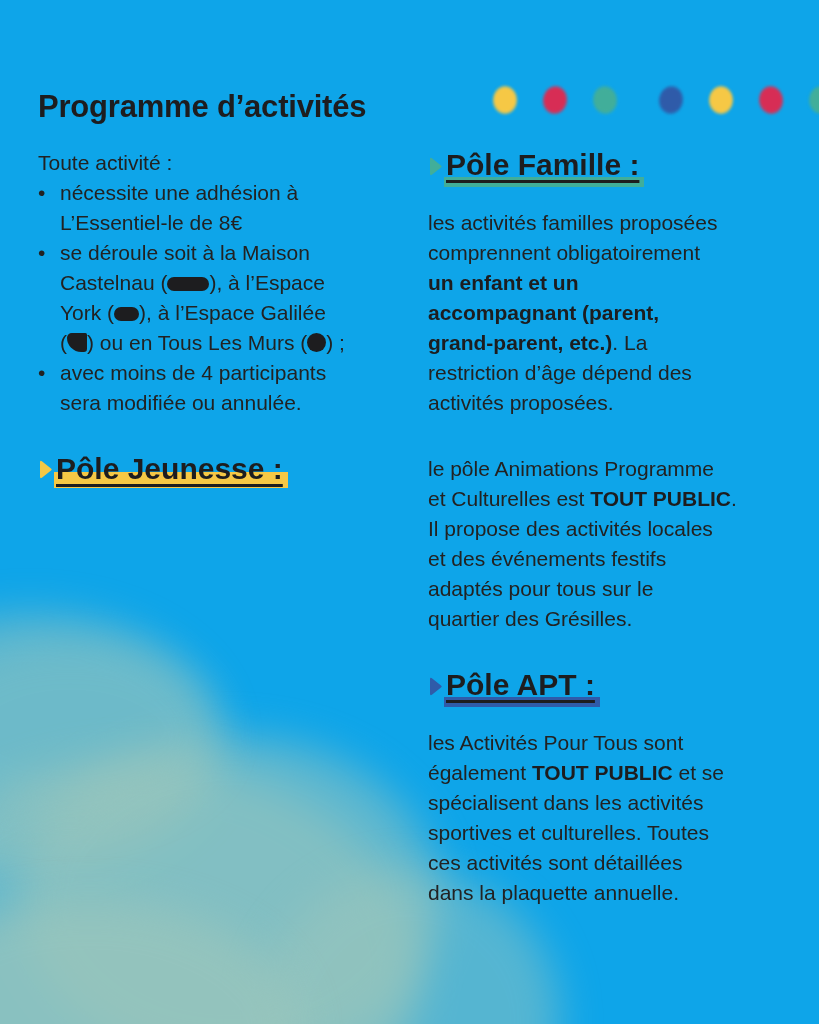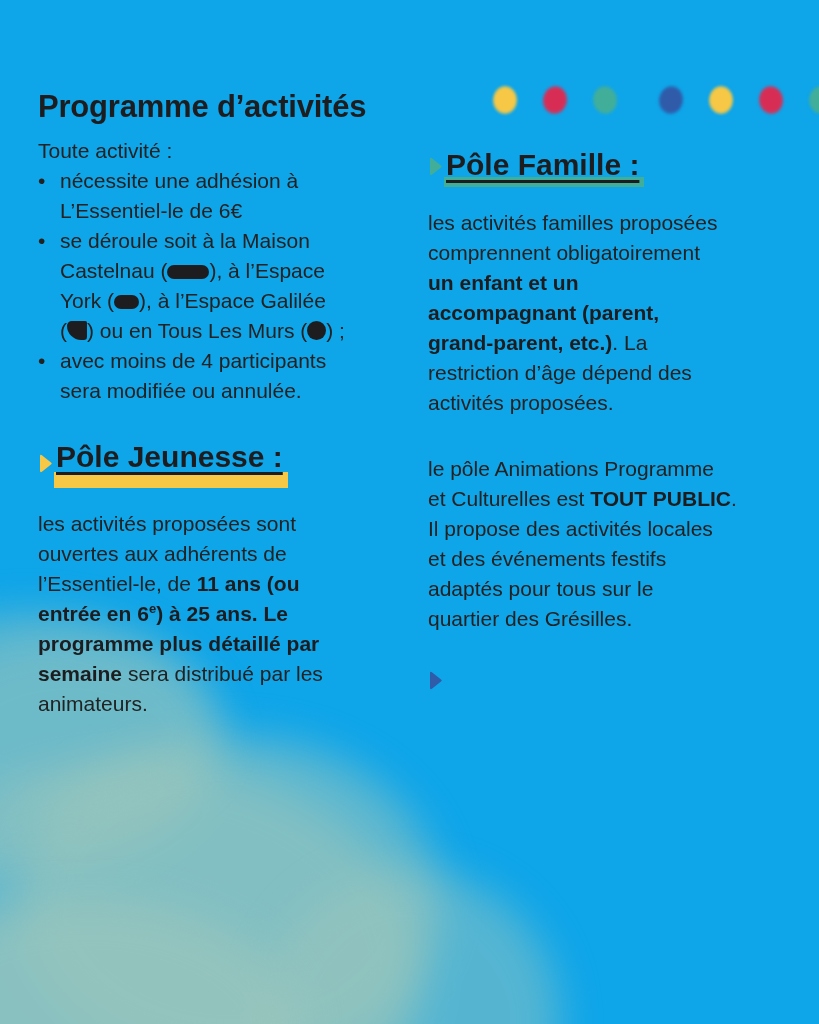--- a/index.html
+++ b/index.html
@@ -24,42 +24,42 @@
   .dot{
     width:26px;height:30px;flex:none;filter:blur(.8px);
     border-radius:50% 50% 48% 52% / 55% 50% 50% 45%;
     background:radial-gradient(ellipse at center, var(--accent) 55%, rgba(255,255,255,0) 74%);
   }
   .dot:nth-child(2n){transform:rotate(8deg);}
   .dot:nth-child(3n){transform:rotate(-7deg);}
   .dot:nth-child(4){margin-left:16px;}
   
   .col{position:absolute;z-index:2;font-size:21px;line-height:30px;}
-  .col-left{left:38px;top:136px;width:372px;}
+  .col-left{left:38px;top:148px;width:372px;}
   .col-right{left:428px;top:150px;width:382px;}
   .intro-title{white-space:pre-line;}
   .bullet-row{display:flex;}
   .bullet-marker{width:22px;flex:none;}
   .bullet-text{flex:1;white-space:pre-line;}
   b, .bold{font-weight:700;color:#1d1d1f;}
   sup.ord{font-size:13px;line-height:0;}
   
   .pole-block{margin-top:36px;}
   .pole-block.first{margin-top:0;}
   .pole-head{display:flex;align-items:center;}
   .arrow-icon{width:15px;height:21px;flex:none;margin-right:1px;margin-bottom:4px;}
   .arrow-icon path{fill:var(--accent);}
   .pole-heading-text{
     font-weight:700;font-size:30px;line-height:30px;color:#1d1d1f;
     text-decoration:underline;text-decoration-thickness:2.5px;text-underline-offset:5px;
     text-decoration-color:#1d1d1f;text-decoration-skip-ink:none;
     padding:0 5px 7px 2px;
     background:linear-gradient(var(--accent),var(--accent)) no-repeat left bottom / 100% var(--band,10px);
   }
-  .pole-block.jeunesse .pole-heading-text{--band:16px;padding-bottom:16px;}
+  .pole-block.jeunesse .pole-heading-text{--band:16px;padding-bottom:4px;}
   .pole-para{white-space:pre-line;}
   
   .shape{display:inline-block;background:var(--accent,#1d1d1f);vertical-align:-1px;}
   .shape-pill-wide{width:42px;height:14px;border-radius:8px;}
   .shape-pill-small{width:25px;height:14px;border-radius:7px;}
   .shape-quarter{width:20px;height:19px;border-radius:6px 2px 4px 18px;vertical-align:-2px;}
   .shape-circle{width:19px;height:19px;border-radius:50%;vertical-align:-2px;}
 </style>
 </head>
 <body>
@@ -83,21 +83,21 @@
     <span class="dot" style="--accent: #D72D55;"></span>
     <span class="dot" style="--accent: #41AE9A;"></span>
   </div>
 
   <div class="col col-left">
     <div class="intro-title">Toute activité :</div>
 
     <div class="bullet-row">
       <span class="bullet-marker">•</span>
       <span class="bullet-text">nécessite une adhésion à
-L’Essentiel-le de 6€</span>
+L’Essentiel-le de 8€</span>
     </div>
 
     <div class="bullet-row">
       <span class="bullet-marker">•</span>
       <span class="bullet-text"><span>se déroule soit à la Maison
 Castelnau (</span><span class="shape shape-pill-wide" style="--accent: #1d1d1f;"></span><span>), à l’Espace
 York (</span><span class="shape shape-pill-small" style="--accent: #1d1d1f;"></span><span>), à l’Espace Galilée
 (</span><span class="shape shape-quarter" style="--accent: #1d1d1f;"></span><span>) ou en Tous Les Murs (</span><span class="shape shape-circle" style="--accent: #1d1d1f;"></span><span>) ;</span></span>
     </div>
 
@@ -107,27 +107,20 @@
 sera modifiée ou annulée.</span>
     </div>
 
     <div class="pole-block jeunesse" style="--accent: #F6C845;">
       <div class="pole-head">
         <svg class="arrow-icon" viewBox="0 0 15 21">
             <path d="M2 3.2 Q2 1.2 3.9 2.2 L13 9.4 Q14.6 10.5 13 11.6 L3.9 18.8 Q2 19.8 2 17.8 Z"></path>
           </svg>
         <span class="pole-heading-text">Pôle Jeunesse :</span>
       </div>
-      <p class="pole-para"><span>les activités proposées sont
-ouvertes aux adhérents de
-l’Essentiel-le,  de </span><b>11 ans (ou
-entrée en 6</b><sup class="ord bold">e</sup><b>) à 25 ans. Le
-programme plus détaillé par
-semaine</b><span> sera distribué par les
-animateurs.</span></p>
     </div>
   </div>
 
   <div class="col col-right">
 
     <div class="pole-block first" style="--accent: #41AE9A;">
       <div class="pole-head">
         <svg class="arrow-icon" viewBox="0 0 15 21">
             <path d="M2 3.2 Q2 1.2 3.9 2.2 L13 9.4 Q14.6 10.5 13 11.6 L3.9 18.8 Q2 19.8 2 17.8 Z"></path>
           </svg>
@@ -149,17 +142,24 @@
 et des événements festifs
 adaptés pour tous sur le
 quartier des Grésilles.</span></p>
     </div>
 
     <div class="pole-block" style="--accent: #2F5BA9;">
       <div class="pole-head">
         <svg class="arrow-icon" viewBox="0 0 15 21">
             <path d="M2 3.2 Q2 1.2 3.9 2.2 L13 9.4 Q14.6 10.5 13 11.6 L3.9 18.8 Q2 19.8 2 17.8 Z"></path>
           </svg>
+        <span class="pole-heading-text">Pôle APT :</span>
       </div>
+      <p class="pole-para"><span>les Activités Pour Tous sont
+également </span><b>TOUT PUBLIC</b><span> et se
+spécialisent dans les activités
+sportives et culturelles. Toutes
+ces activités  sont détaillées
+dans la plaquette annuelle.</span></p>
     </div>
 
   </div>
 </div>
 
 </body></html>

